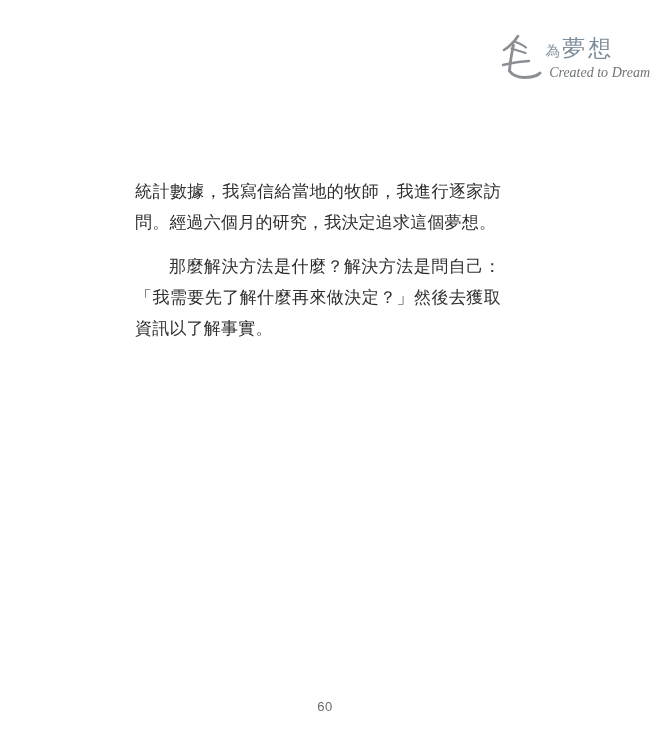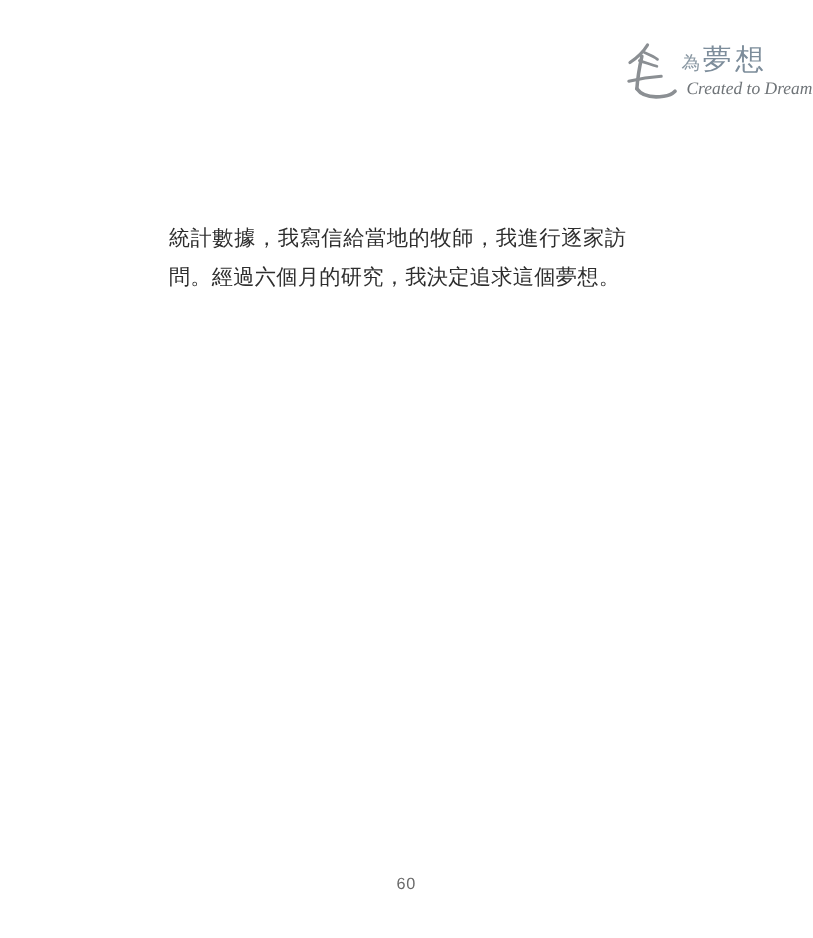--- a/index.html
+++ b/index.html
@@ -160,18 +160,19 @@
 
     </div>
   </div>
 
   <div class="content">
 
     <p class="para">統計數據，我寫信給當地的牧師，我進行逐家訪問。經過六個月的研究，我決定追求這個夢想。</p>
 
 
 
+    <p class="para indent">那麼解決方法是什麼？解決方法是問自己：「我需要先了解什麼再來做決定？」然後去獲取資訊以了解事實。</p>
 
   </div>
 
   <div class="folio">60</div>
 
 </div>
 
 </body></html>

